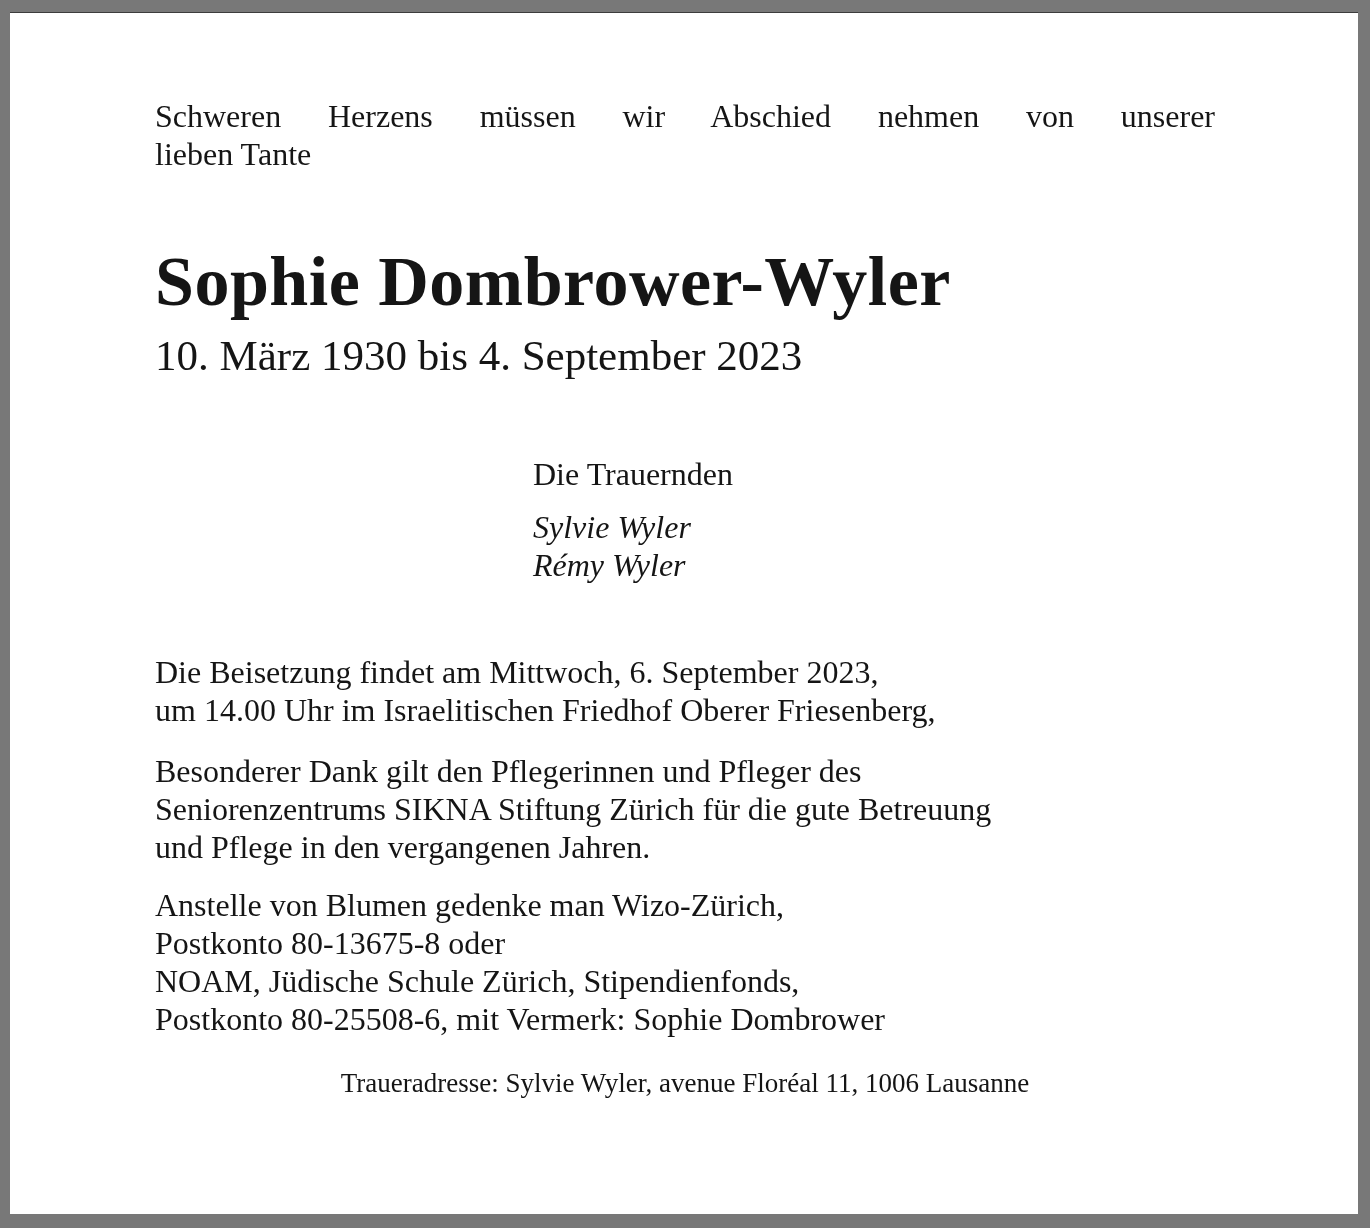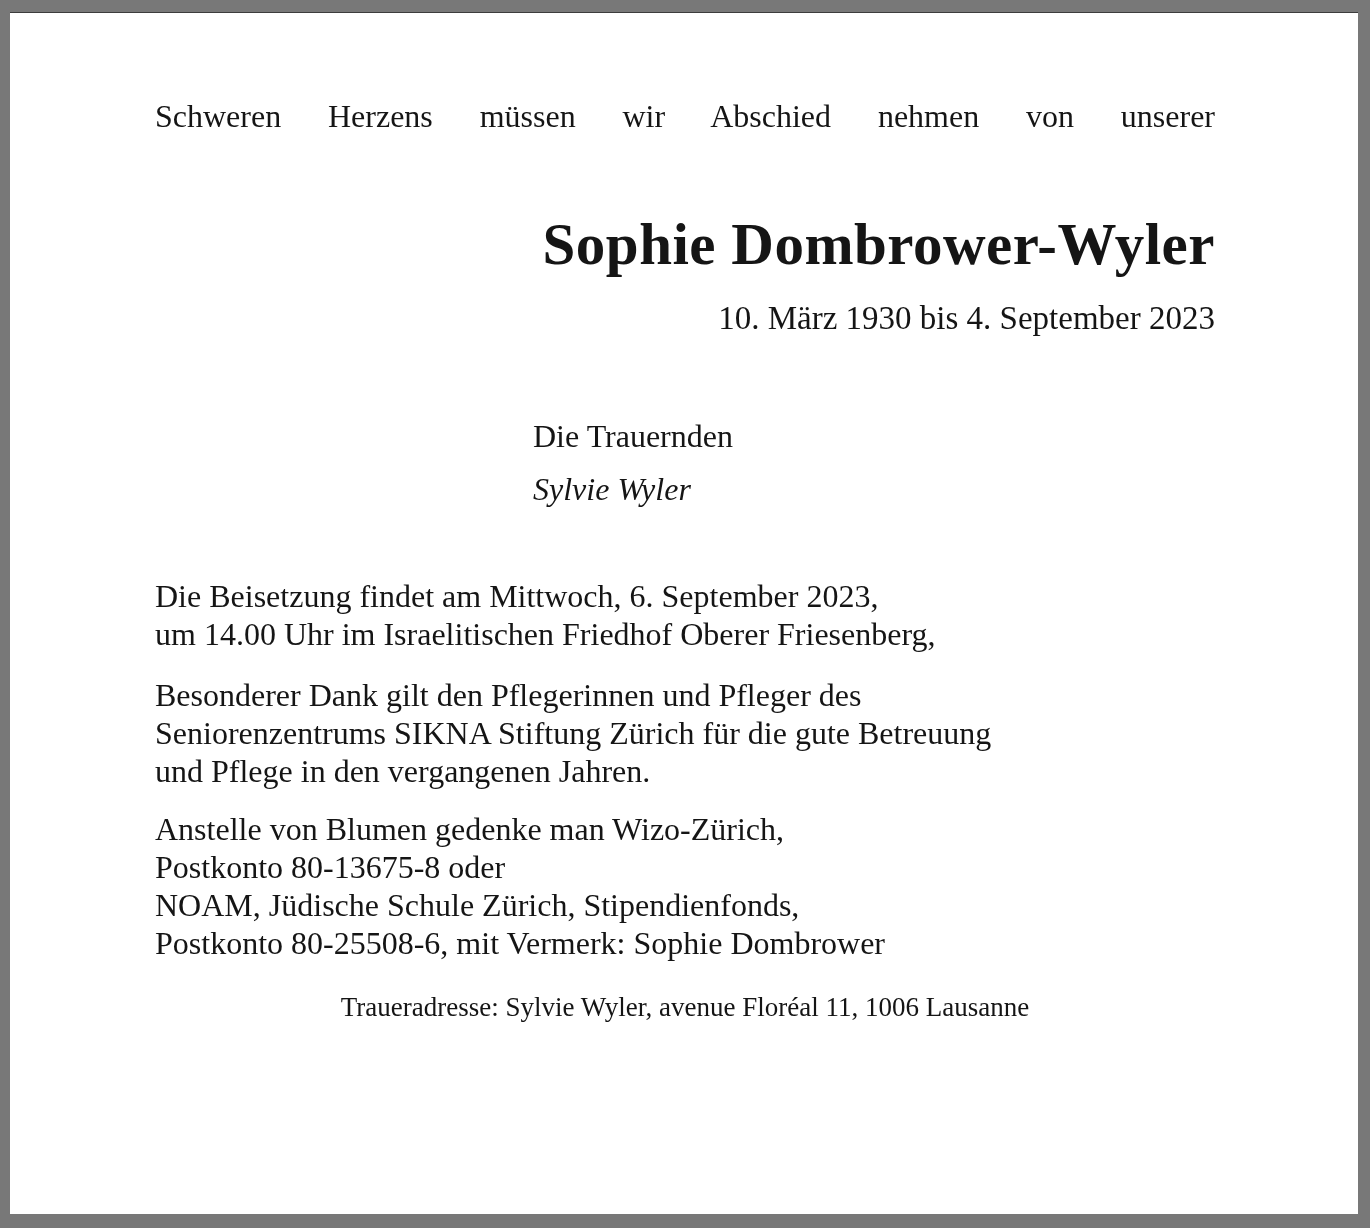--- a/index.html
+++ b/index.html
@@ -42,34 +42,34 @@
   }
   .intro .line { display: block; }
   .intro .justify {
     text-align: justify;
     text-align-last: justify;
   }
 
   
   .deceased-name {
     margin-top: 66px;
-    font-size: 59px;
+    font-size: 70px;
     line-height: 86px;
     font-weight: bold;
-    text-align: right;
+    text-align: left;
     letter-spacing: 0.5px;
     white-space: nowrap;
   }
 
   
   .life-dates {
     margin-top: 12px;
-    font-size: 33px;
+    font-size: 43px;
     line-height: 38px;
-    text-align: right;
+    text-align: left;
   }
 
   
   .mourners {
     margin-top: 80px;
     padding-left: 378px;
     font-size: 32px;
     line-height: 38px;
   }
   .mourners-heading { margin-bottom: 15px; }
@@ -95,29 +95,31 @@
 </style>
 </head>
 <body>
 
 <div class="screen">
   <div class="page">
     <div class="content">
 
       <p class="intro">
         <span class="line justify">Schweren Herzens müssen wir Abschied nehmen von unserer</span>
+        <span class="line">lieben Tante</span>
       </p>
 
       <h1 class="deceased-name">Sophie Dombrower-Wyler</h1>
 
       <p class="life-dates">10. März 1930 bis 4. September 2023</p>
 
       <div class="mourners">
         <p class="mourners-heading">Die Trauernden</p>
         <p class="mourner-name">Sylvie Wyler</p>
+        <p class="mourner-name">Rémy Wyler</p>
       </div>
 
       <p class="para burial">
         <span class="line">Die Beisetzung findet am Mittwoch, 6. September 2023,</span>
         <span class="line">um 14.00 Uhr im Israelitischen Friedhof Oberer Friesenberg,</span>
       </p>
 
       <p class="para thanks">
         <span class="line">Besonderer Dank gilt den Pflegerinnen und Pfleger des</span>
         <span class="line">Seniorenzentrums SIKNA Stiftung Zürich für die gute Betreuung</span>

